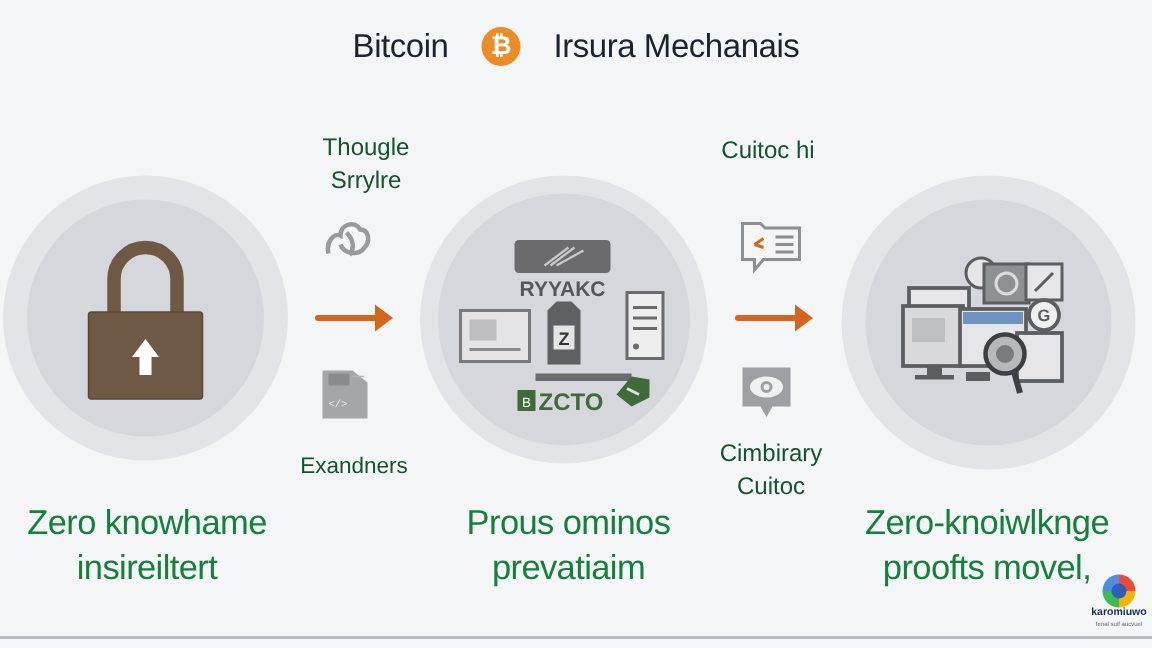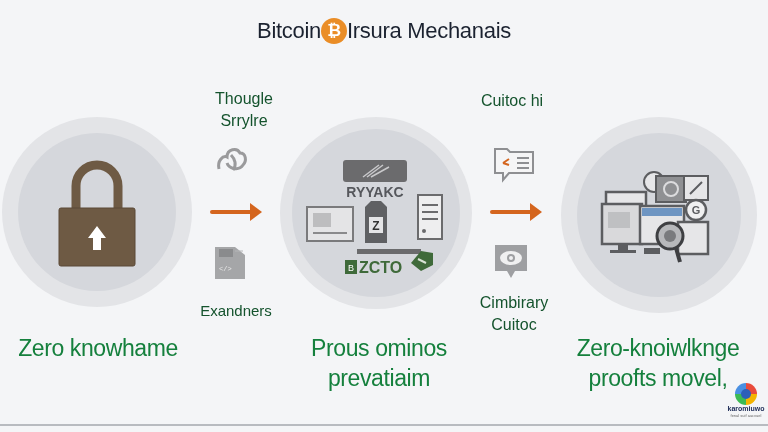--- a/index.html
+++ b/index.html
@@ -5,21 +5,21 @@
     html, body { margin: 0; padding: 0; }
     body {
       width: 768px; height: 432px; overflow: hidden;
       background: #f4f5f7;
       font-family: "Liberation Sans", sans-serif;
       position: relative;
       color: #1f2430;
     }
     .title {
       position: absolute; top: 18px; left: 0; width: 768px;
-      display: flex; justify-content: center; align-items: center; gap: 0;
+      display: flex; justify-content: center; align-items: center; gap: 22px;
       font-size: 22px; color: #1b2230; letter-spacing: -0.3px;
     }
     .btc-coin {
       width: 26px; height: 26px; border-radius: 50%;
       background: #ea8d26; color: #fff; font-weight: bold;
       display: inline-flex; align-items: center; justify-content: center;
       font-size: 17px;
     }
     .circle-outer {
       position: absolute; border-radius: 50%;
@@ -174,20 +174,21 @@
   <text x="96" y="44" font-size="11" font-weight="bold" fill="#5c5d60" text-anchor="middle" font-family="Liberation Sans, sans-serif">G</text>
   <rect x="78" y="52" width="30" height="32" fill="#e6e6e8" stroke="#5c5d60" stroke-width="2.5"></rect>
   <circle cx="70" cy="66" r="13" fill="#b7b8bb" stroke="#3e3f42" stroke-width="3"></circle>
   <circle cx="70" cy="66" r="6" fill="#7a7b7e"></circle>
   <line x1="76" y1="78" x2="80" y2="92" stroke="#3e3f42" stroke-width="4"></line>
   <rect x="44" y="78" width="16" height="6" fill="#5c5d60"></rect>
 </svg>
 
 <div class="caption" style="left:0px;top:333px;width:196px">
   <div>Zero knowhame</div>
+  <div>insireiltert</div>
 </div>
 <div class="caption" style="left:286px;top:333px;width:186px">
   <div>Prous ominos</div>
   <div>prevatiaim</div>
 </div>
 <div class="caption" style="left:566px;top:333px;width:184px">
   <div>Zero-knoiwlknge</div>
   <div>proofts movel,</div>
 </div>
 

